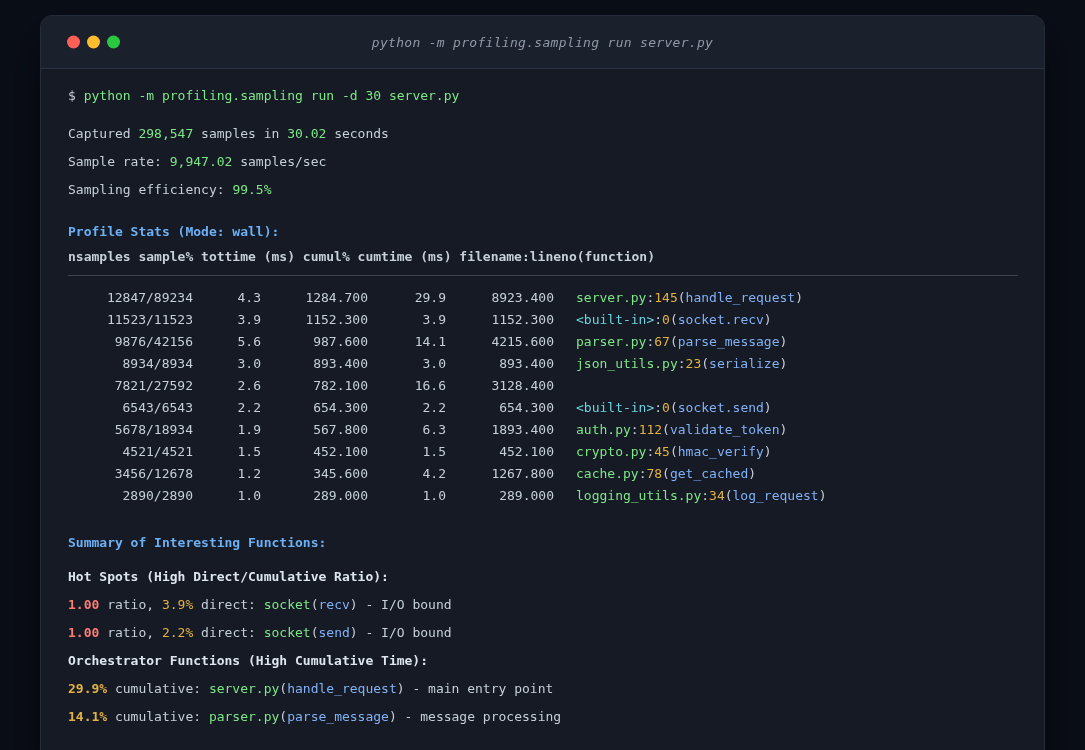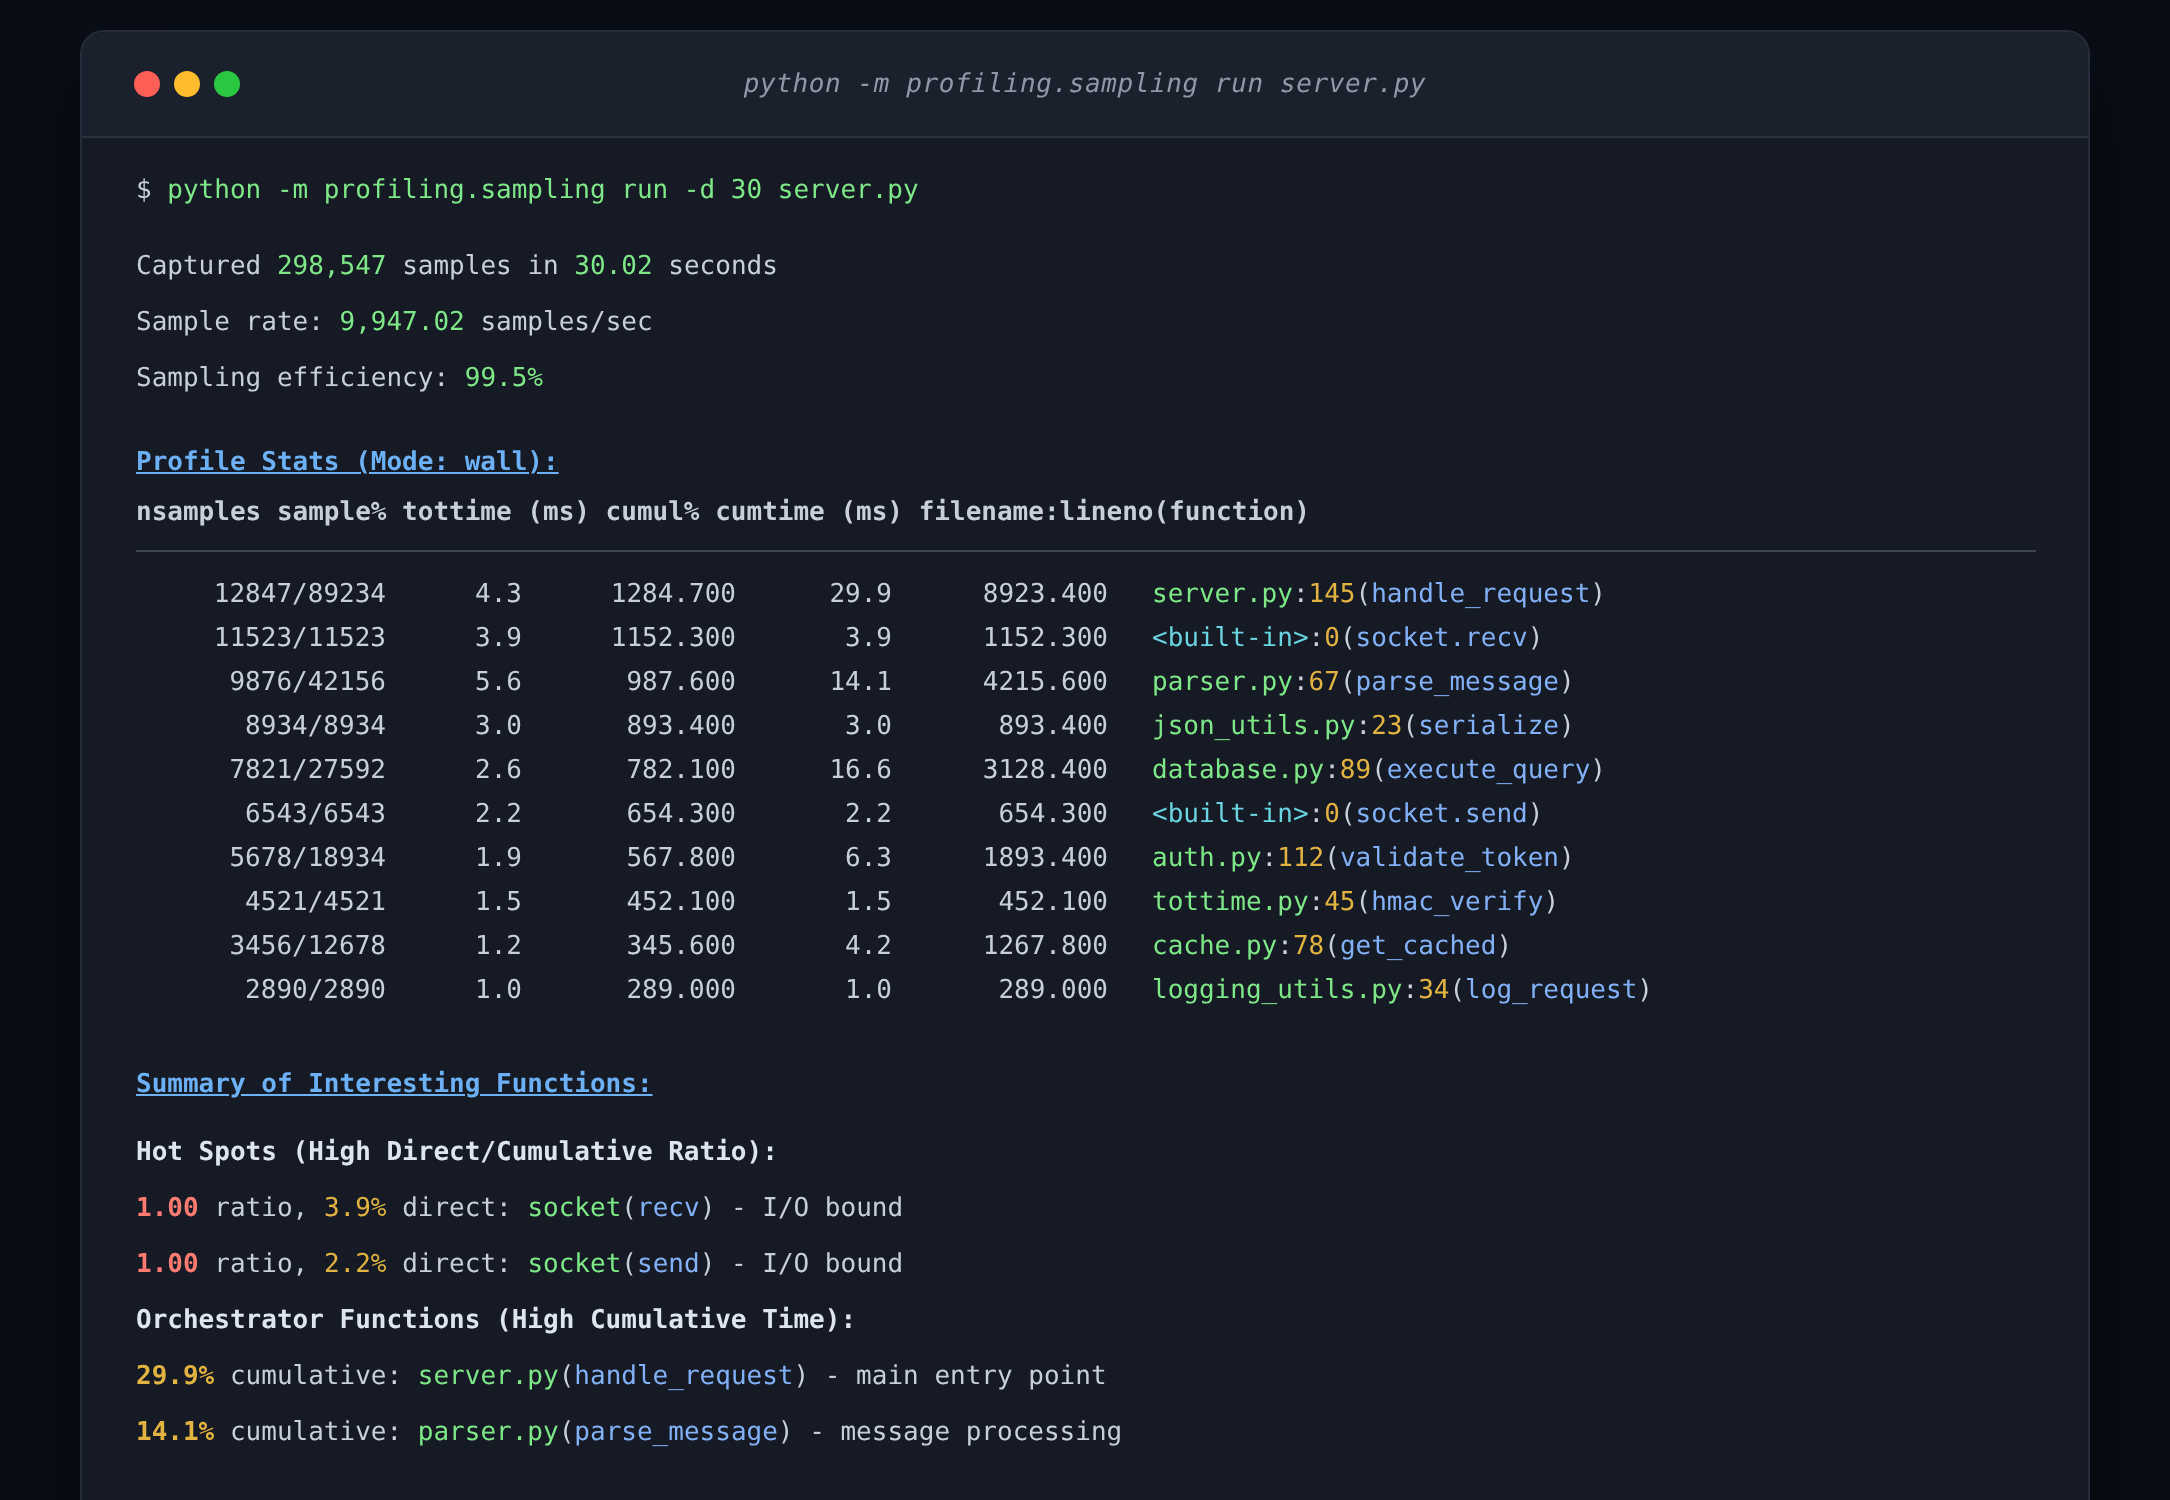--- a/index.html
+++ b/index.html
@@ -34,21 +34,21 @@
   .title { width: 100%; text-align: center; color: var(--muted, #8f99a6); font-size: 13px; letter-spacing: 0.3px; }
   .content { padding: 13px 26px 0 27px; font-size: 13px; color: var(--fg, #c6cfda); }
   .line { height: 28px; line-height: 28px; white-space: pre; }
   .bold { font-weight: 700; }
   .c-fg { color: var(--fg, #c6cfda); }
   .c-green { color: var(--green, #7ee787); margin-top: 24px; }
   .c-blue { color: var(--blue, #82b1f7); }
   .c-cyan { color: var(--cyan, #6ad4e0); }
   .c-yellow { color: var(--yellow, #e3b341); }
   .c-red { color: var(--red, #ff7b72); }
-  .heading { color: var(--heading, #6cb0f5); font-weight: 700; text-decoration: underline; }
+  .heading { color: var(--heading, #6cb0f5); font-weight: 700; }
   .subheading { color: var(--subheading, #dde5ee); font-weight: 700; }
   #stats { margin-top: 10px; }
   .mt-profile { margin-top: 14px; }
   .thead { height: 22px; line-height: 22px; white-space: pre; font-weight: 700; color: var(--fg, #c6cfda); }
   .sep { border-top: 1px solid var(--sep, #3c4452); margin: 7px 0 11px 0; }
   .trow { display: grid; grid-template-columns: 125px 68px 107px 78px 108px 1fr; height: 22px; line-height: 22px; }
   .trow .num { text-align: right; white-space: pre; }
   .trow .fn { padding-left: 22px; white-space: pre; }
   .mt-summary { margin-top: 22px; }
   .mt-hot { margin-top: 6px; }
@@ -108,21 +108,20 @@
           <span class="num c-fg">3.0</span>
           <span class="num c-fg">893.400</span>
           <span class="fn"><span class="c-green">json_utils.py</span><span class="c-fg">:</span><span class="c-yellow">23</span><span class="c-fg">(</span><span class="c-blue">serialize</span><span class="c-fg">)</span></span>
         </div>
         <div class="trow">
           <span class="num c-fg">7821/27592</span>
           <span class="num c-fg">2.6</span>
           <span class="num c-fg">782.100</span>
           <span class="num c-fg">16.6</span>
           <span class="num c-fg">3128.400</span>
-          <span class="fn"><span class="c-green">database.py</span><span class="c-fg">:</span><span class="c-yellow">89</span><span class="c-fg">(</span><span class="c-blue">execute_query</span><span class="c-fg">)</span></span>
         </div>
         <div class="trow">
           <span class="num c-fg">6543/6543</span>
           <span class="num c-fg">2.2</span>
           <span class="num c-fg">654.300</span>
           <span class="num c-fg">2.2</span>
           <span class="num c-fg">654.300</span>
           <span class="fn"><span class="c-cyan">&lt;built-in&gt;</span><span class="c-fg">:</span><span class="c-yellow">0</span><span class="c-fg">(</span><span class="c-blue">socket.send</span><span class="c-fg">)</span></span>
         </div>
         <div class="trow">
@@ -132,21 +131,21 @@
           <span class="num c-fg">6.3</span>
           <span class="num c-fg">1893.400</span>
           <span class="fn"><span class="c-green">auth.py</span><span class="c-fg">:</span><span class="c-yellow">112</span><span class="c-fg">(</span><span class="c-blue">validate_token</span><span class="c-fg">)</span></span>
         </div>
         <div class="trow">
           <span class="num c-fg">4521/4521</span>
           <span class="num c-fg">1.5</span>
           <span class="num c-fg">452.100</span>
           <span class="num c-fg">1.5</span>
           <span class="num c-fg">452.100</span>
-          <span class="fn"><span class="c-green">tottime.py</span><span class="c-fg">:</span><span class="c-yellow">45</span><span class="c-fg">(</span><span class="c-blue">hmac_verify</span><span class="c-fg">)</span></span>
+          <span class="fn"><span class="c-green">crypto.py</span><span class="c-fg">:</span><span class="c-yellow">45</span><span class="c-fg">(</span><span class="c-blue">hmac_verify</span><span class="c-fg">)</span></span>
         </div>
         <div class="trow">
           <span class="num c-fg">3456/12678</span>
           <span class="num c-fg">1.2</span>
           <span class="num c-fg">345.600</span>
           <span class="num c-fg">4.2</span>
           <span class="num c-fg">1267.800</span>
           <span class="fn"><span class="c-green">cache.py</span><span class="c-fg">:</span><span class="c-yellow">78</span><span class="c-fg">(</span><span class="c-blue">get_cached</span><span class="c-fg">)</span></span>
         </div>
         <div class="trow">

